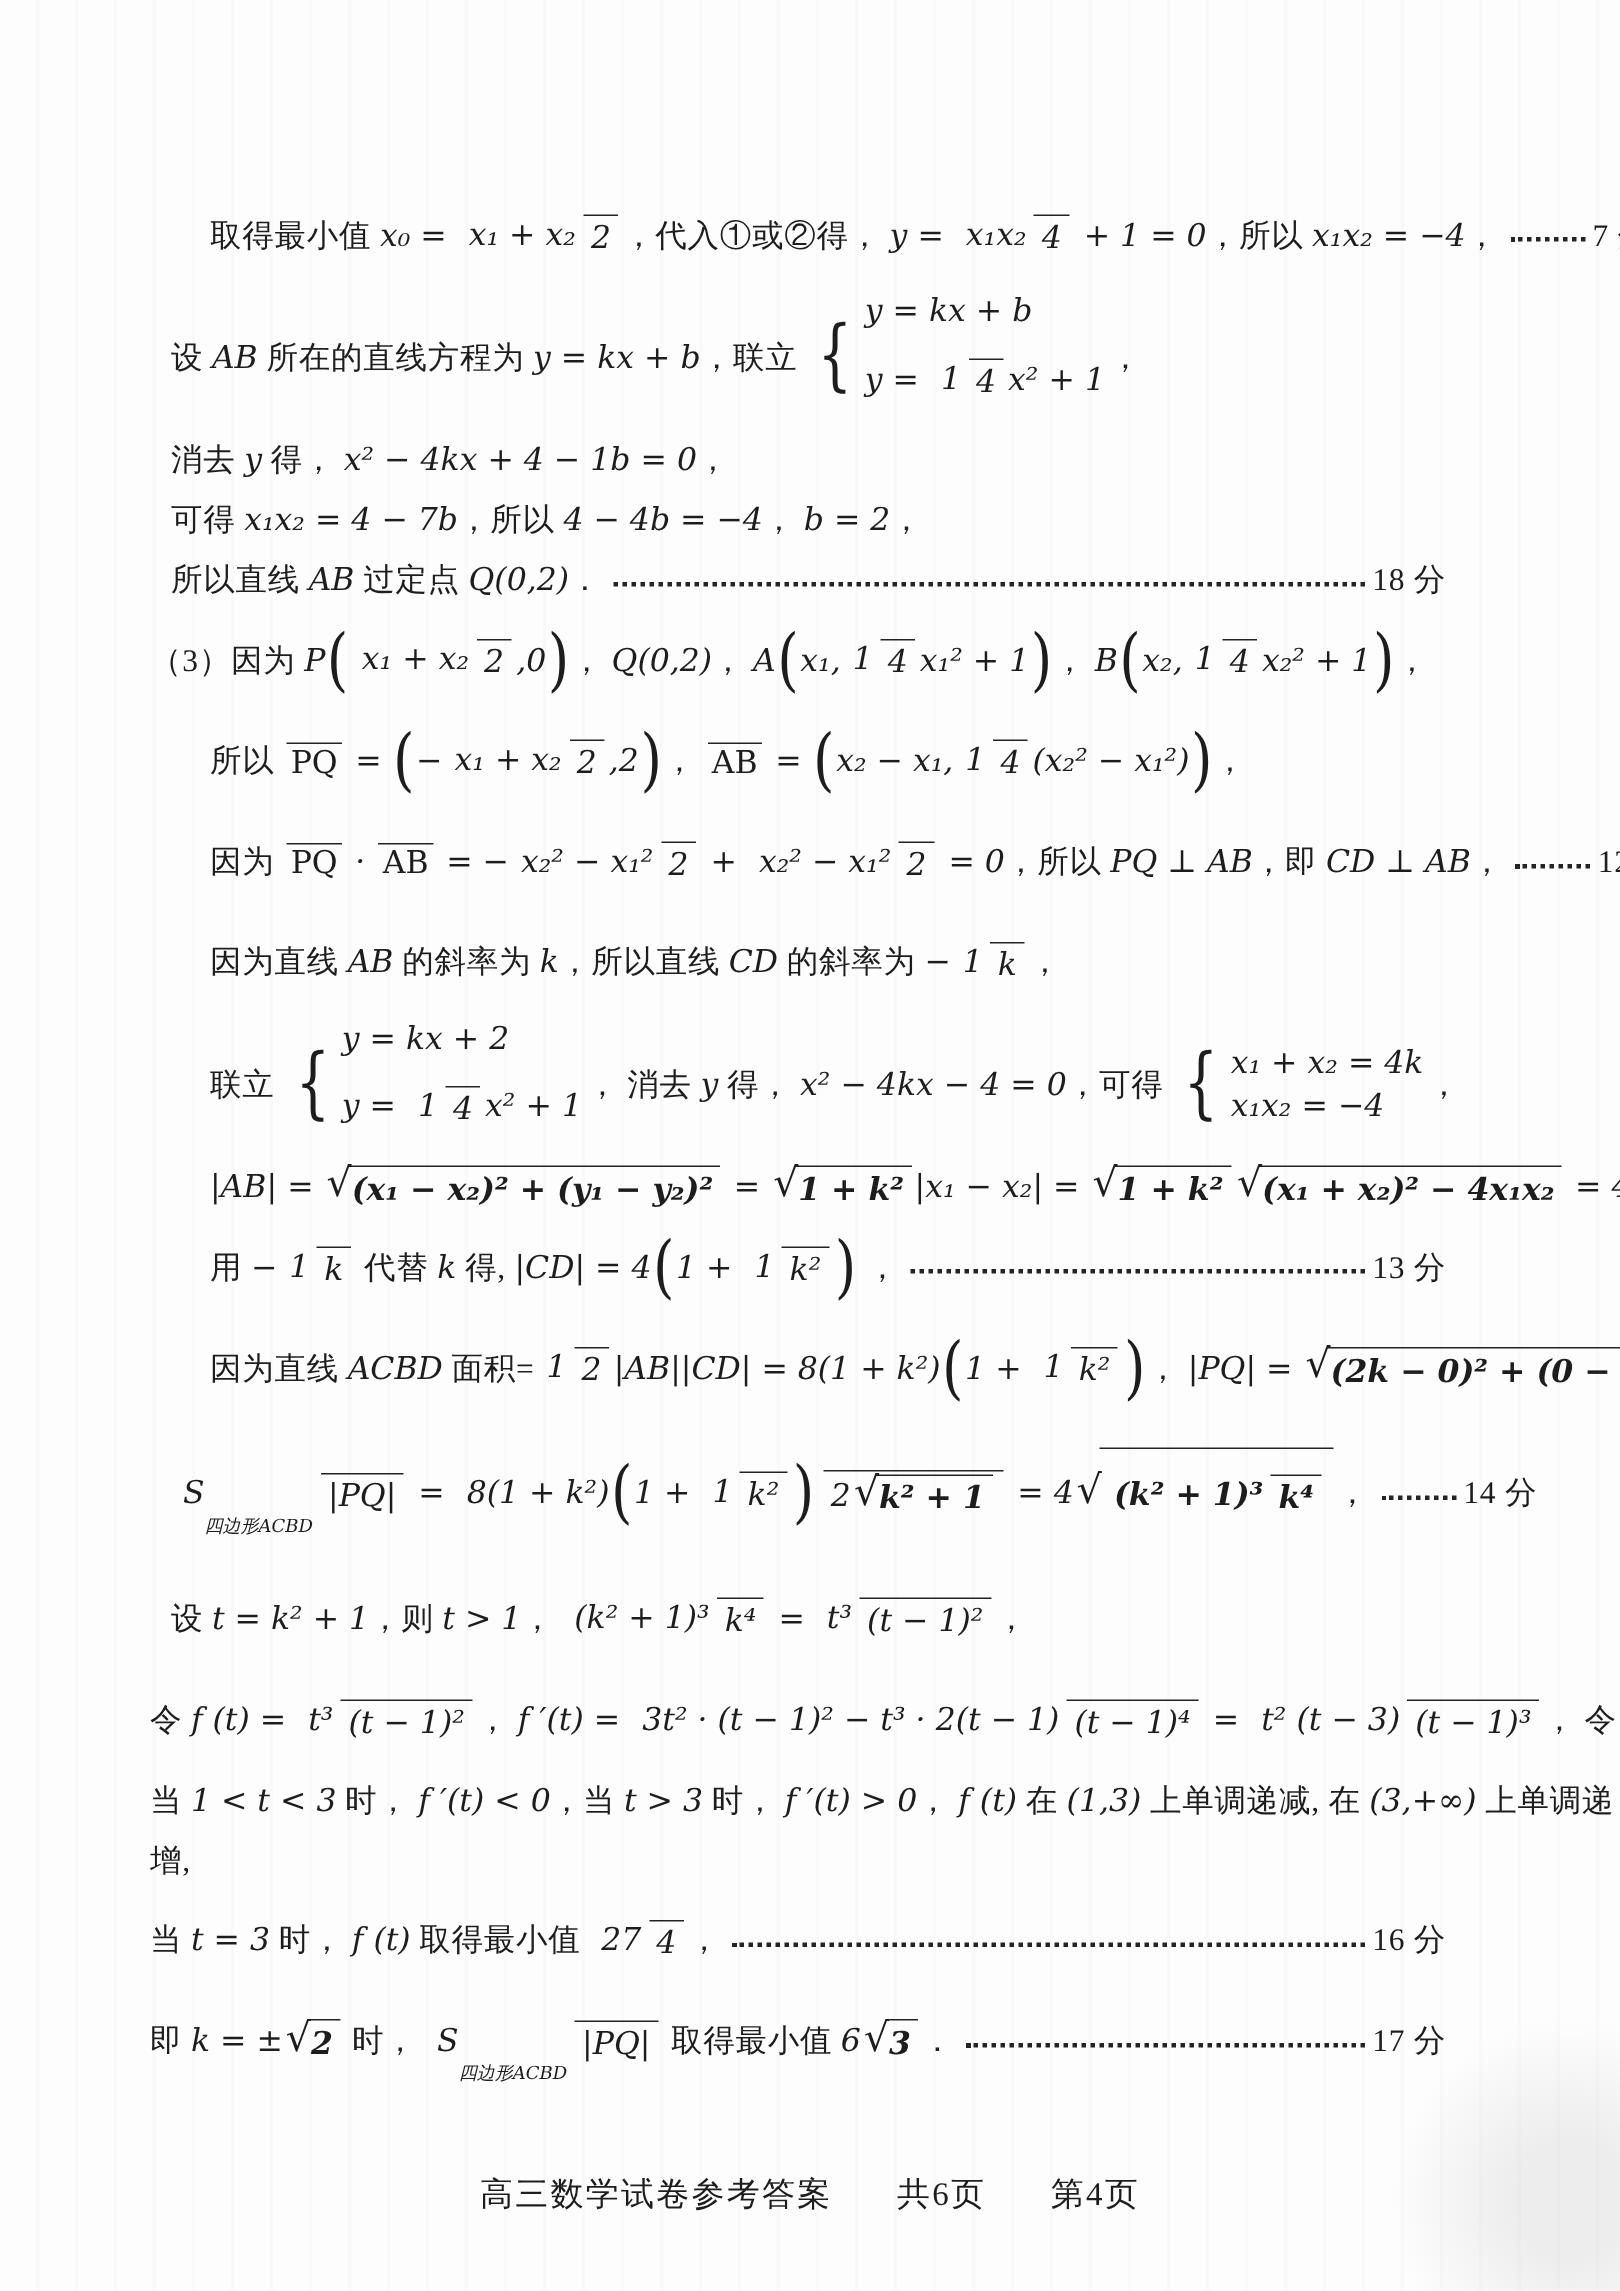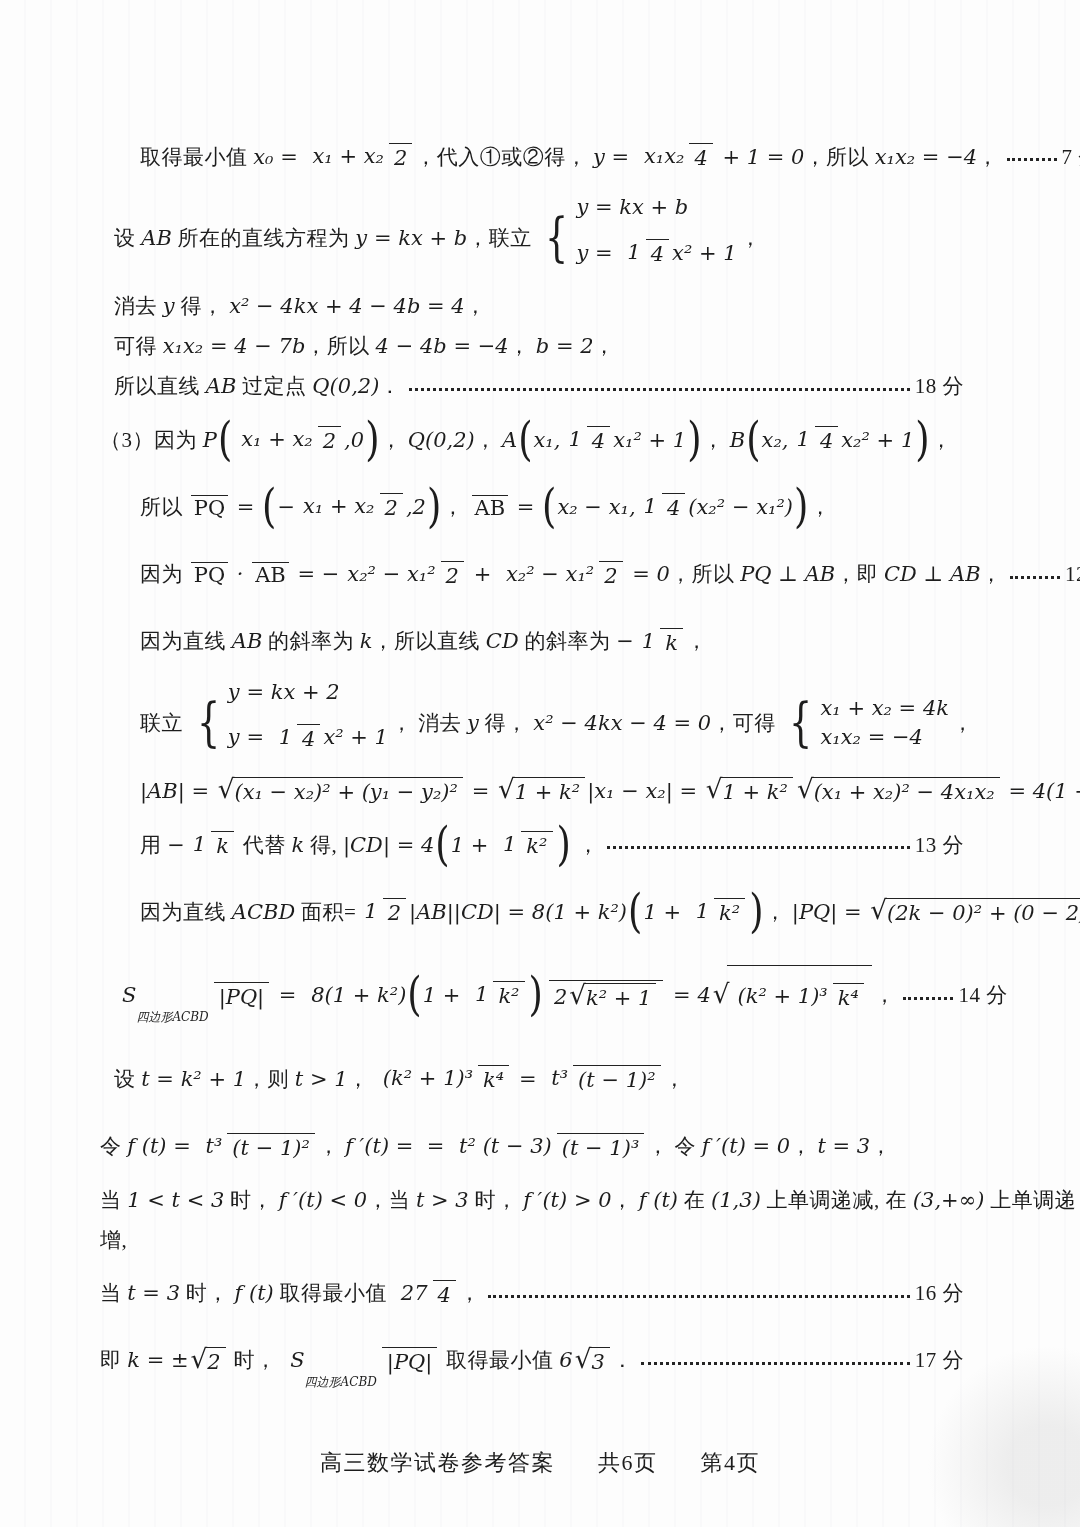--- a/index.html
+++ b/index.html
@@ -19,21 +19,21 @@
   .fline.ind0{padding-left:0;}
   .fline span{white-space:pre;}
   .tk-tx{font-family:"Liberation Serif",serif;letter-spacing:.5px;}
   .tk-m{font-family:"DejaVu Serif",serif;font-style:italic;}
   .tk-sub{font-family:"DejaVu Serif",serif;font-style:italic;font-size:12px;position:relative;top:23px;letter-spacing:0;}
   .tk-f{display:inline-flex;flex-direction:row;align-items:center;vertical-align:middle;margin:15px 3px;line-height:1.15;}
   .tk-f .fr-n{display:flex;align-items:center;justify-content:center;padding:1px 5px 2px;}
   .tk-f .fr-d{display:flex;align-items:center;justify-content:center;border-top:1.8px solid #222;padding:2px 5px 0;}
   .tk-sq{display:inline-flex;align-items:center;margin:0 2px;}
   .tk-sq > .sq-sym{font-style:normal;font-family:"DejaVu Serif",serif;font-size:1.25em;line-height:.8;margin-right:-2px;transform:translateY(-1px);}
-  .tk-sq > .sq-body{display:inline-flex;align-items:flex-end;border-top:1.8px solid #222;padding:2px 5px 0 2px;}
+  .tk-sq > .sq-body{display:inline-flex;align-items:flex-end;border-top:1.8px solid #222;padding:2px 5px 0 2px;font-weight:bold;}
   .tk-sys{display:inline-flex;align-items:center;margin:0 3px;}
   .tk-sys > .sys-brace{font-family:"DejaVu Serif",serif;font-size:52px;font-weight:200;line-height:.8;margin-right:3px;transform:scaleX(.7);}
   .tk-sys > .sys-col{display:inline-flex;flex-direction:column;gap:5px;}
   .tk-sys .sys-row{display:flex;align-items:center;}
   .tk-bp{font-family:"DejaVu Serif",serif;font-size:1.75em;font-weight:300;line-height:.9;transform:scaleY(1.25);margin:0 1px;}
   .tk-vec{font-family:"DejaVu Serif",serif;border-top:1.6px solid #222;padding:1px 3px 0;margin:0 2px;line-height:1.05;}
   .tk-dots{flex:1 1 auto;min-width:50px;border-bottom:3.4px dotted #242424;align-self:center;margin:0 5px 0 8px;transform:translateY(3px);height:0;}
   .footer{position:absolute;top:1448px;left:0;right:0;text-align:center;font-size:22px;letter-spacing:1.5px;}
   .footer span{margin:1px 18px;}
 </style>
@@ -61,21 +61,21 @@
       <span class="tk-tx"> 所在的直线方程为 </span>
       <span class="tk-m">y = kx + b</span>
       <span class="tk-tx">，联立 </span>
       <span class="tk-sys"><span class="sys-brace">{</span><span class="sys-col"><span class="sys-row"><span class="tk-m">y = kx + b</span></span><span class="sys-row"><span class="tk-m">y = </span><span class="tk-f"><span class="fr-n"><span class="tk-m">1</span></span><span class="fr-d"><span class="tk-m">4</span></span></span><span class="tk-m">x² + 1</span></span></span></span>
       <span class="tk-tx">，</span>
     </div>
     <div class="fline ind1">
       <span class="tk-tx">消去 </span>
       <span class="tk-m">y</span>
       <span class="tk-tx"> 得， </span>
-      <span class="tk-m">x² − 4kx + 4 − 4b = 4</span>
+      <span class="tk-m">x² − 4kx + 4 − 1b = 0</span>
       <span class="tk-tx">，</span>
     </div>
     <div class="fline ind1">
       <span class="tk-tx">可得 </span>
       <span class="tk-m">x₁x₂ = 4 − 7b</span>
       <span class="tk-tx">，所以 </span>
       <span class="tk-m">4 − 4b = −4</span>
       <span class="tk-tx">， </span>
       <span class="tk-m">b = 2</span>
       <span class="tk-tx">，</span>
@@ -235,20 +235,21 @@
       <span class="tk-m"> = </span>
       <span class="tk-f"><span class="fr-n"><span class="tk-m">t³</span></span><span class="fr-d"><span class="tk-m">(t − 1)²</span></span></span>
       <span class="tk-tx">，</span>
     </div>
     <div class="fline ind0">
       <span class="tk-tx">令 </span>
       <span class="tk-m">f (t) = </span>
       <span class="tk-f"><span class="fr-n"><span class="tk-m">t³</span></span><span class="fr-d"><span class="tk-m">(t − 1)²</span></span></span>
       <span class="tk-tx">， </span>
       <span class="tk-m">f ′(t) = </span>
+      <span class="tk-f"><span class="fr-n"><span class="tk-m">3t² · (t − 1)² − t³ · 2(t − 1)</span></span><span class="fr-d"><span class="tk-m">(t − 1)⁴</span></span></span>
       <span class="tk-m"> = </span>
       <span class="tk-f"><span class="fr-n"><span class="tk-m">t² (t − 3)</span></span><span class="fr-d"><span class="tk-m">(t − 1)³</span></span></span>
       <span class="tk-tx">， 令 </span>
       <span class="tk-m">f ′(t) = 0</span>
       <span class="tk-tx">， </span>
       <span class="tk-m">t = 3</span>
       <span class="tk-tx">，</span>
     </div>
     <div class="fline ind0">
       <span class="tk-tx">当 </span>

